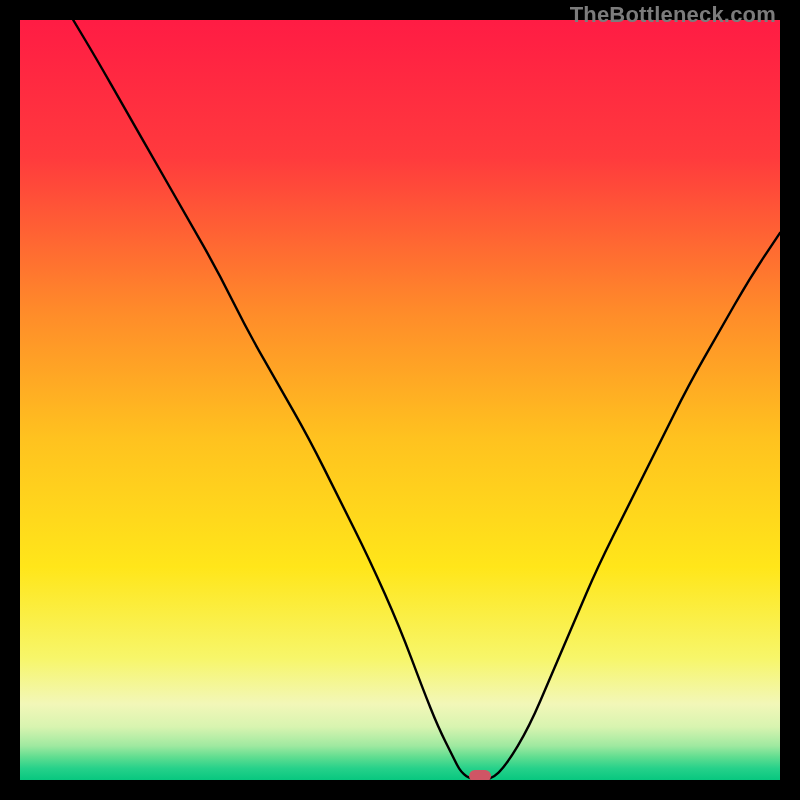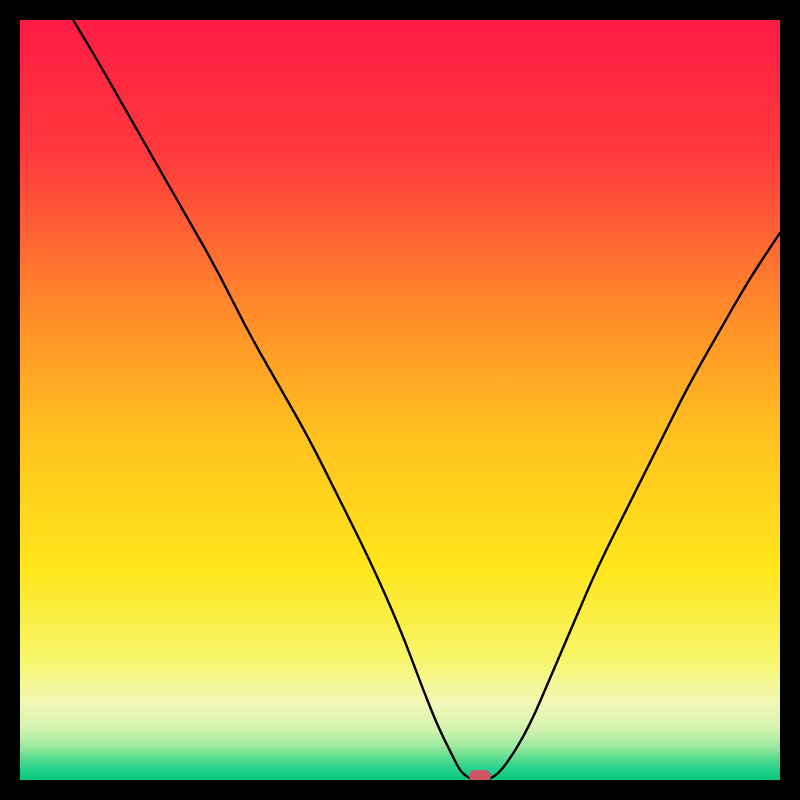--- a/index.html
+++ b/index.html
@@ -82,13 +82,14 @@
       <rect x="0" y="0" width="760" height="760" fill="url(#bg)"></rect>
     </svg>
 
     <svg class="curve" viewBox="0 0 760 760" preserveAspectRatio="none">
       <path id="curve-path" d="M 53.2 0.0 Q 53.2 0.0 64.6 19.0 Q 76.0 38.0 91.2 64.6 Q 106.4 91.2 121.6 117.8 Q 136.8 144.4 152.0 171.0 Q 167.2 197.6 182.4 224.2 Q 197.6 250.8 212.8 281.2 Q 228.0 311.6 243.2 338.2 Q 258.4 364.8 273.6 391.4 Q 288.8 418.0 304.0 448.4 Q 319.2 478.8 334.4 509.2 Q 349.6 539.6 364.8 573.8 Q 380.0 608.0 391.4 638.4 Q 402.8 668.8 410.4 687.8 Q 418.0 706.8 425.6 722.0 Q 433.2 737.2 437.0 744.8 Q 440.8 752.4 446.5 756.2 Q 452.2 760.0 461.7 760.0 Q 471.2 760.0 478.8 752.4 Q 486.4 744.8 497.8 725.8 Q 509.2 706.8 520.6 680.2 Q 532.0 653.6 543.4 627.0 Q 554.8 600.4 566.2 573.8 Q 577.6 547.2 592.8 516.8 Q 608.0 486.4 623.2 456.0 Q 638.4 425.6 653.6 395.2 Q 668.8 364.8 684.0 338.2 Q 699.2 311.6 714.4 285.0 Q 729.6 258.4 744.8 235.6 T 760.0 212.8" fill="none" stroke="#000000" stroke-width="2.4" stroke-linejoin="round" stroke-linecap="round"></path>
     </svg>
 
     <div id="marker" class="marker" style="background: rgb(207, 85, 101); left: 448.8px; top: 750px;"></div>
   </div>
 
+  <div class="watermark">TheBottleneck.com</div>
 </div>
 
 </body></html>

